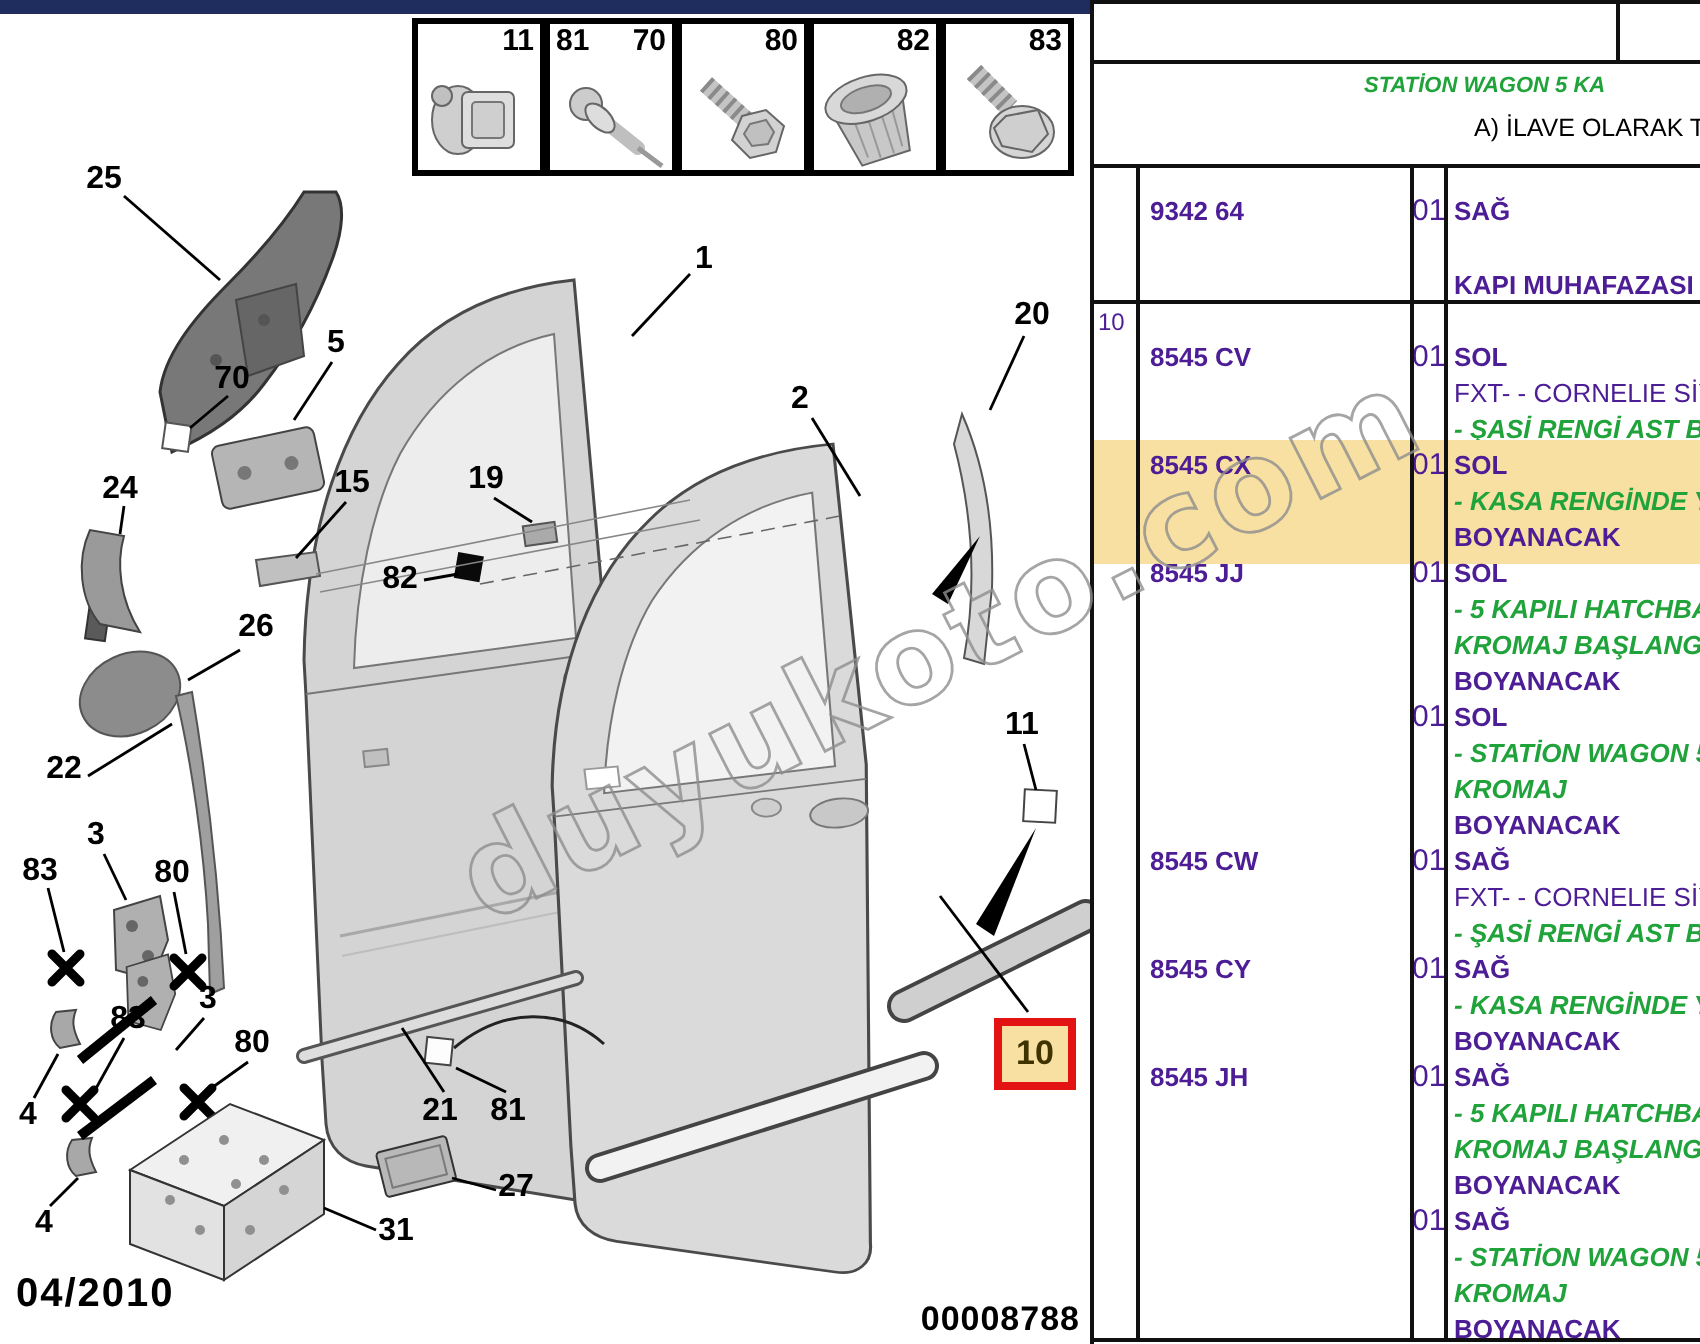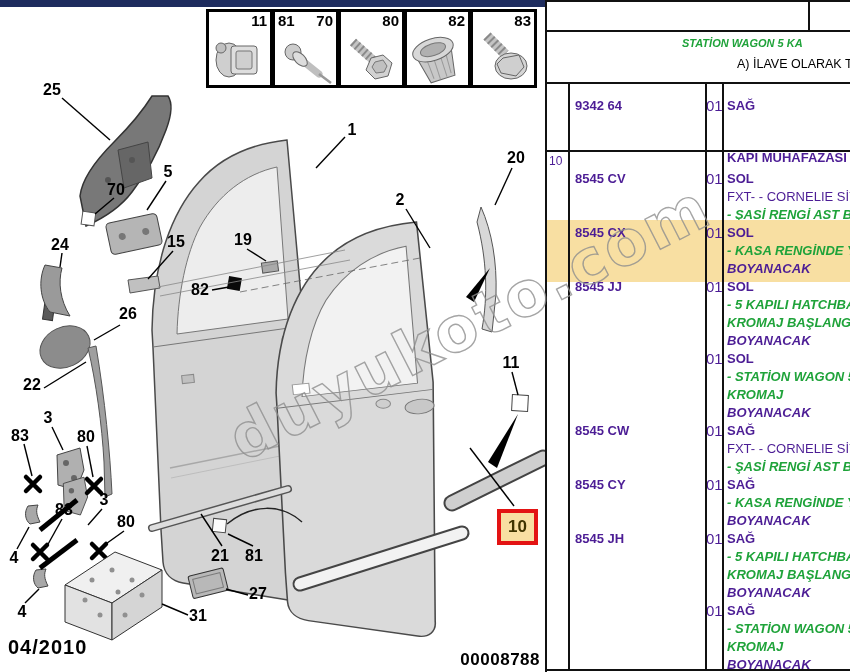--- a/index.html
+++ b/index.html
@@ -23,21 +23,21 @@
   .title-sub{left:737px;top:57px;font-size:12.5px;color:#000;white-space:nowrap;}
   
   .tcell{position:absolute;font-size:13px;line-height:16px;color:#4c1d95;white-space:nowrap;}
   .t-idx{font-size:12px;}
   .t-part{font-weight:bold;}
   .t-qty{font-size:15px;}
   .t-hdr{font-weight:bold;}
   .l-bold{font-weight:bold;}
   .l-plain{}
   .l-green{color:#1fa33a;font-style:italic;font-weight:bold;}
-  .l-italic{font-style:italic;font-weight:bold;text-align:center;}
+  .l-italic{font-weight:bold;text-align:center;}
   .hl-band{position:absolute;background:#f8dfa2;}
   .row-hit{position:absolute;}
   
   .callout{position:absolute;transform:translate(-50%,-50%);font-size:16px;font-weight:bold;color:#000;white-space:nowrap;}
   #redbox{left:497px;top:509px;width:41px;height:36px;border:4px solid #e31313;background:#f8dfa2;box-sizing:border-box;
           display:flex;align-items:center;justify-content:center;font-size:17px;font-weight:bold;color:#3f3400;}
   #datecode{left:8px;top:636px;font-size:20px;font-weight:bold;letter-spacing:1px;}
   #doccode{left:450px;top:650px;width:90px;text-align:right;font-size:17px;font-weight:bold;letter-spacing:0.5px;}
   #wm{left:0;top:0;pointer-events:none;z-index:50;}
 </style>
@@ -282,21 +282,21 @@
 
   <div class="abs title-green">STATİON WAGON 5 KA</div>
   <div class="abs title-sub">A) İLAVE OLARAK T</div>
 
   <div id="table-layer" class="abs" style="left:0;top:0;width:850px;height:672px">
       <div class="row-hit" style="left: 547px; top: 96px; width: 303px; height: 18px;"></div>
       <div class="tcell t-part" style="left: 575px; top: 98px;">9342 64</div>
       <div class="tcell t-qty" style="left: 706px; top: 98px;">01</div>
       <div class="tcell l-bold" style="left: 727px; top: 98px;">SAĞ</div>
       <div class="tcell t-idx" style="left: 549px; top: 153px;">10</div>
-      <div class="tcell t-hdr" style="left: 727px; top: 150px;">KAPI MUHAFAZASI</div>
+      <div class="tcell t-hdr" style="left: 727px; top: 135px;">KAPI MUHAFAZASI</div>
       <div class="row-hit" style="left: 547px; top: 169px; width: 303px; height: 54px;"></div>
       <div class="tcell t-part" style="left: 575px; top: 171px;">8545 CV</div>
       <div class="tcell t-qty" style="left: 706px; top: 171px;">01</div>
       <div class="tcell l-bold" style="left: 727px; top: 171px;">SOL</div>
       <div class="tcell l-plain" style="left: 727px; top: 189px;">FXT- - CORNELIE SİY</div>
       <div class="tcell l-green" style="left: 727px; top: 207px;">- ŞASİ RENGİ AST BO</div>
       <div class="hl-band" style="left: 547px; top: 220px; width: 303px; height: 62px;"></div>
       <div class="row-hit" style="left: 547px; top: 223px; width: 303px; height: 54px;"></div>
       <div class="tcell t-part" style="left: 575px; top: 225px;">8545 CX</div>
       <div class="tcell t-qty" style="left: 706px; top: 225px;">01</div>

